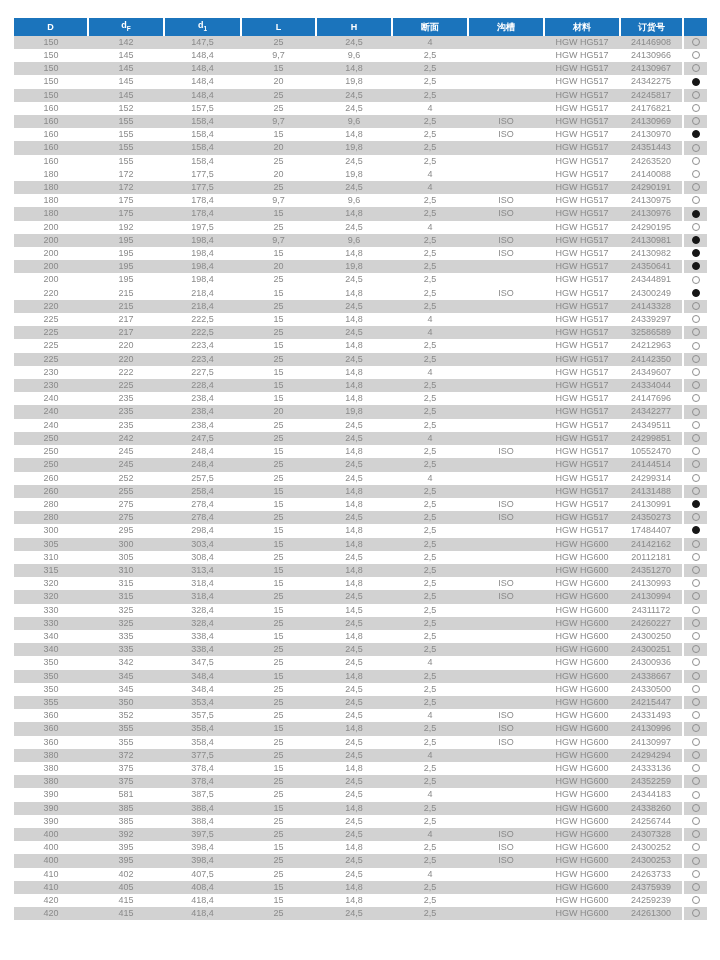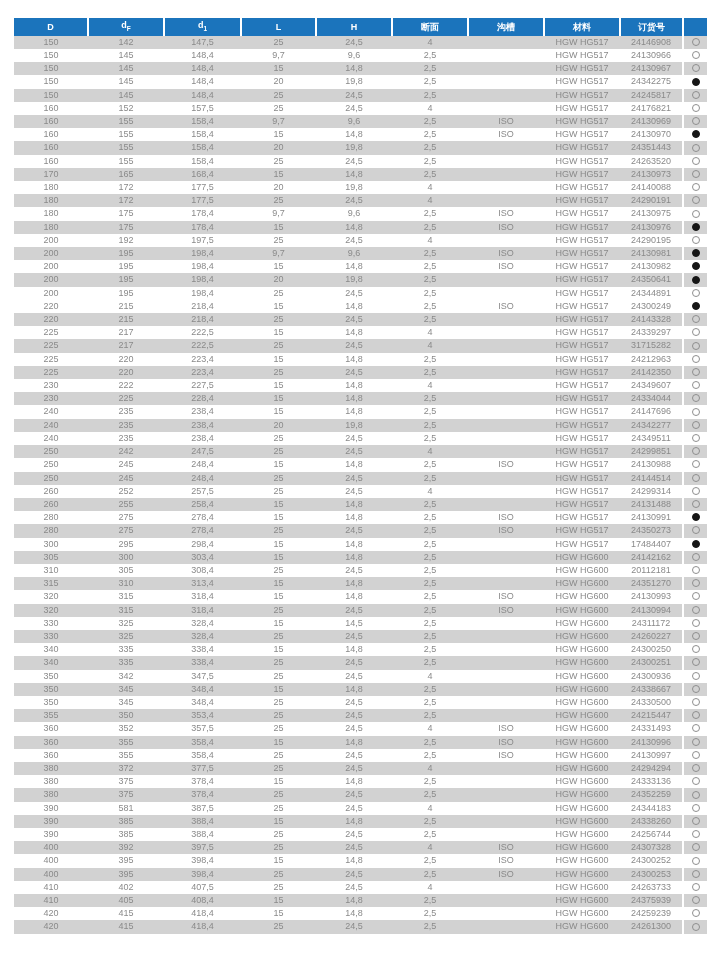--- a/index.html
+++ b/index.html
@@ -188,32 +188,20 @@
           <td>155</td>
           <td>158,4</td>
           <td>25</td>
           <td>24,5</td>
           <td>2,5</td>
           <td></td>
           <td>HGW HG517</td>
           <td>24263520</td>
           <td class="avail-cell"><span class="circle"></span></td>
         </tr>
-        <tr class="shade">
-          <td>170</td>
-          <td>165</td>
-          <td>168,4</td>
-          <td>15</td>
-          <td>14,8</td>
-          <td>2,5</td>
-          <td></td>
-          <td>HGW HG517</td>
-          <td>24130973</td>
-          <td class="avail-cell"><span class="circle"></span></td>
-        </tr>
         <tr class="plain">
           <td>180</td>
           <td>172</td>
           <td>177,5</td>
           <td>20</td>
           <td>19,8</td>
           <td>4</td>
           <td></td>
           <td>HGW HG517</td>
           <td>24140088</td>
@@ -353,21 +341,21 @@
         </tr>
         <tr class="shade">
           <td>225</td>
           <td>217</td>
           <td>222,5</td>
           <td>25</td>
           <td>24,5</td>
           <td>4</td>
           <td></td>
           <td>HGW HG517</td>
-          <td>31715282</td>
+          <td>32586589</td>
           <td class="avail-cell"><span class="circle"></span></td>
         </tr>
         <tr class="plain">
           <td>225</td>
           <td>220</td>
           <td>223,4</td>
           <td>15</td>
           <td>14,8</td>
           <td>2,5</td>
           <td></td>
@@ -461,21 +449,21 @@
         </tr>
         <tr class="plain">
           <td>250</td>
           <td>245</td>
           <td>248,4</td>
           <td>15</td>
           <td>14,8</td>
           <td>2,5</td>
           <td>ISO</td>
           <td>HGW HG517</td>
-          <td>24130988</td>
+          <td>10552470</td>
           <td class="avail-cell"><span class="circle"></span></td>
         </tr>
         <tr class="shade">
           <td>250</td>
           <td>245</td>
           <td>248,4</td>
           <td>25</td>
           <td>24,5</td>
           <td>2,5</td>
           <td></td>

